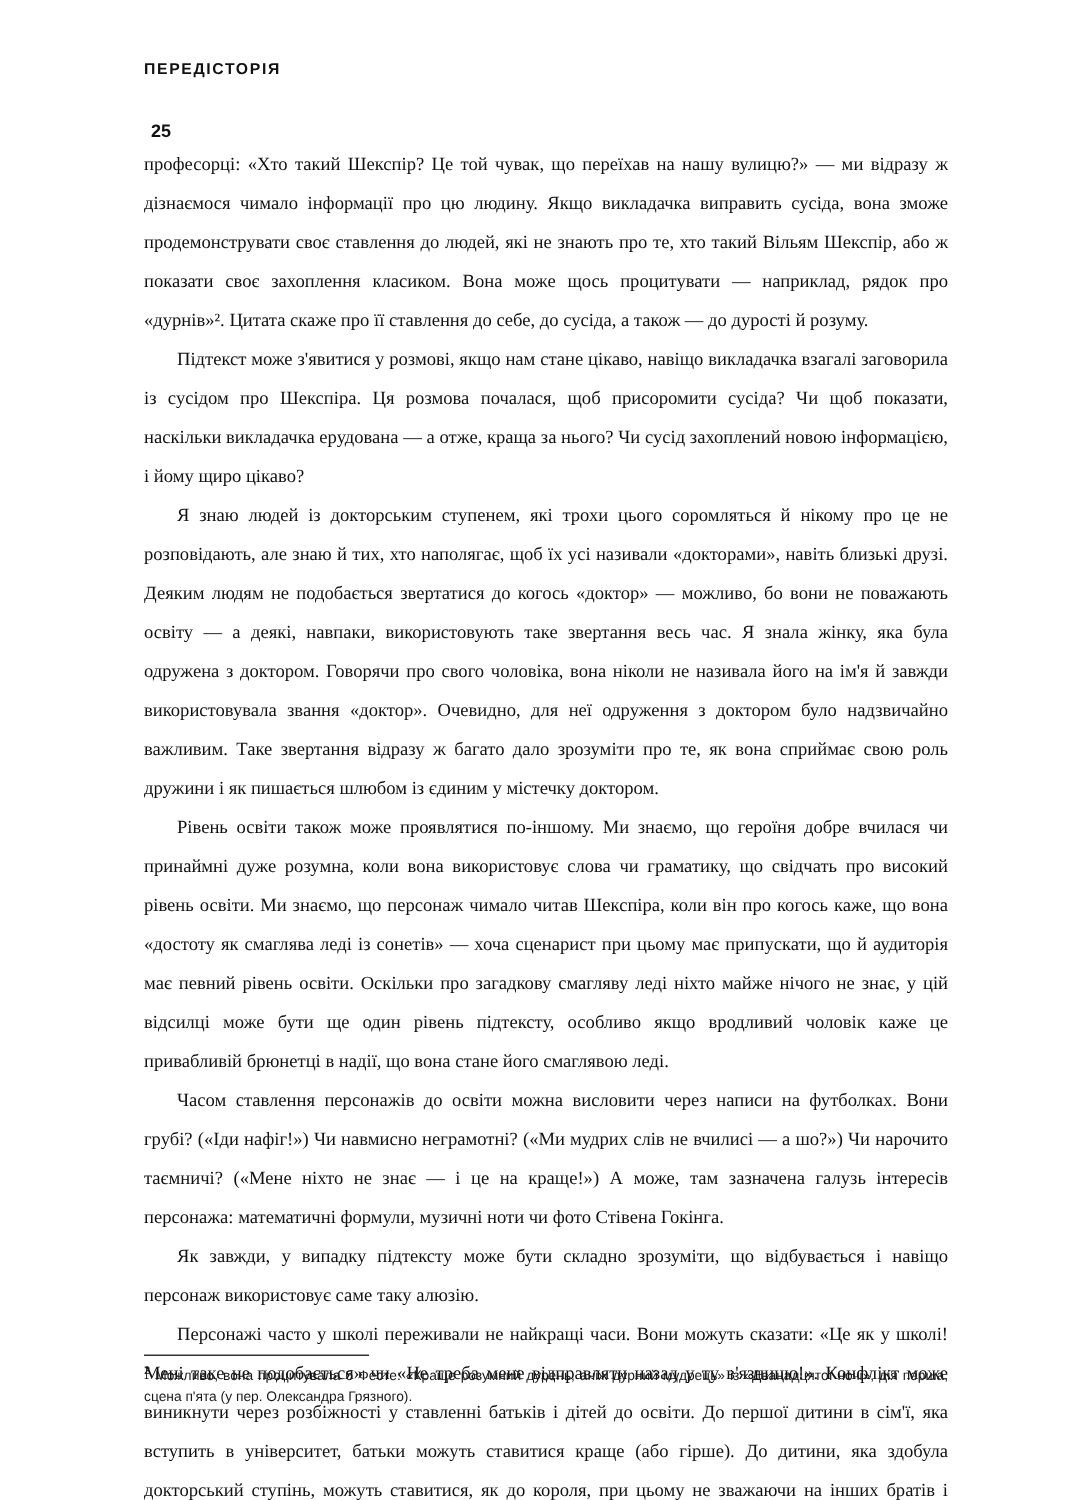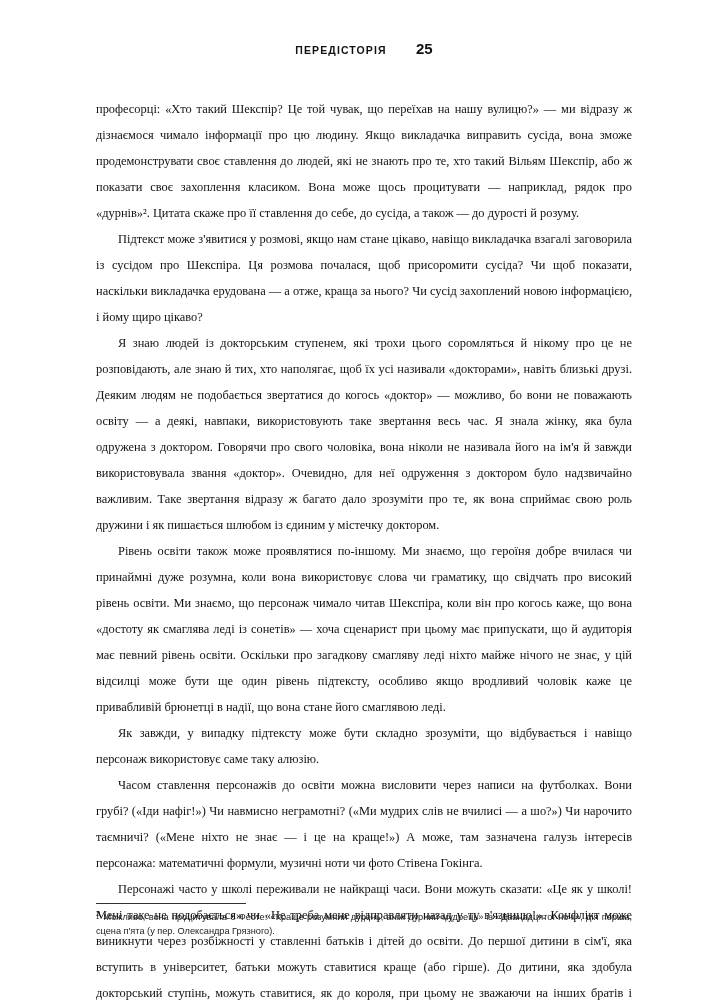--- a/index.html
+++ b/index.html
@@ -22,31 +22,32 @@
   }
   .header {
     position: absolute;
     top: 40px;
     left: 96px;
     right: 96px;
     display: flex;
     align-items: baseline;
     justify-content: center;
     gap: 28px;
+    flex-direction: column;
   }
   .header-title {
     font-family: "Liberation Sans", sans-serif;
     font-size: 10.5px;
     font-weight: bold;
     letter-spacing: 1.1px;
     color: #111111;
   }
   .header-page {
     font-family: "Liberation Sans", sans-serif;
-    font-size: 15px;
+    font-size: 12px;
     font-weight: bold;
     color: #111111;
     min-width: 18px;
     text-align: right;
   }
   .content {
     position: absolute;
     top: 96px;
     left: 96px;
     width: 536px;
@@ -98,22 +99,22 @@
   <div class="header">
     <span class="header-title">ПЕРЕДІСТОРІЯ</span>
     <span class="header-page">25</span>
   </div>
 
   <div class="content">
     <p class="para first"><span>професорці: «Хто такий Шекспір? Це той чувак, що переїхав на нашу вулицю?» — ми відразу ж дізнаємося чимало інформації про цю людину. Якщо викладачка виправить сусіда, вона зможе продемонструвати своє ставлення до людей, які не знають про те, хто такий Вільям Шекспір, або ж показати своє захоплення класиком. Вона може щось процитувати — наприклад, рядок про «дурнів»². Цитата скаже про її ставлення до себе, до сусіда, а також — до дурості й розуму.</span></p>
     <p class="para"><span>Підтекст може з'явитися у розмові, якщо нам стане цікаво, навіщо викладачка взагалі заговорила із сусідом про Шекспіра. Ця розмова почалася, щоб присоромити сусіда? Чи щоб показати, наскільки викладачка ерудована — а отже, краща за нього? Чи сусід захоплений новою інформацією, і йому щиро цікаво?</span></p>
     <p class="para"><span>Я знаю людей із докторським ступенем, які трохи цього соромляться й нікому про це не розповідають, але знаю й тих, хто наполягає, щоб їх усі називали «докторами», навіть близькі друзі. Деяким людям не подобається звертатися до когось «доктор» — можливо, бо вони не поважають освіту — а деякі, навпаки, використовують таке звертання весь час. Я знала жінку, яка була одружена з доктором. Говорячи про свого чоловіка, вона ніколи не називала його на ім'я й завжди використовувала звання «доктор». Очевидно, для неї одруження з доктором було надзвичайно важливим. Таке звертання відразу ж багато дало зрозуміти про те, як вона сприймає свою роль дружини і як пишається шлюбом із єдиним у містечку доктором.</span></p>
     <p class="para"><span>Рівень освіти також може проявлятися по-іншому. Ми знаємо, що героїня добре вчилася чи принаймні дуже розумна, коли вона використовує слова чи граматику, що свідчать про високий рівень освіти. Ми знаємо, що персонаж чимало читав Шекспіра, коли він про когось каже, що вона «достоту як смаглява леді із сонетів» — хоча сценарист при цьому має припускати, що й аудиторія має певний рівень освіти. Оскільки про загадкову смагляву леді ніхто майже нічого не знає, у цій відсилці може бути ще один рівень підтексту, особливо якщо вродливий чоловік каже це привабливій брюнетці в надії, що вона стане його смаглявою леді.</span></p>
+    <p class="para"><span>Часом ставлення персонажів до освіти можна висловити через написи на футболках. Вони грубі? («Іди нафіг!») Чи навмисно неграмотні? («Ми мудрих слів не вчилисі — а шо?») Чи нарочито таємничі? («Мене ніхто не знає — і це на краще!») А може, там зазначена галузь інтересів персонажа: математичні формули, музичні ноти чи фото Стівена Гокінга.</span></p>
     <p class="para"><span>Як завжди, у випадку підтексту може бути складно зрозуміти, що відбувається і навіщо персонаж використовує саме таку алюзію.</span></p>
-    <p class="para"><span>Часом ставлення персонажів до освіти можна висловити через написи на футболках. Вони грубі? («Іди нафіг!») Чи навмисно неграмотні? («Ми мудрих слів не вчилисі — а шо?») Чи нарочито таємничі? («Мене ніхто не знає — і це на краще!») А може, там зазначена галузь інтересів персонажа: математичні формули, музичні ноти чи фото Стівена Гокінга.</span></p>
     <p class="para"><span>Персонажі часто у школі переживали не найкращі часи. Вони можуть сказати: «Це як у школі! Мені таке не подобається» чи «Не треба мене відправляти назад у ту в'язницю!». Конфлікт може виникнути через розбіжності у ставленні батьків і дітей до освіти. До першої дитини в сім'ї, яка вступить в університет, батьки можуть ставитися краще (або гірше). До дитини, яка здобула докторський ступінь, можуть ставитися, як до короля, при цьому не зважаючи на інших братів і сестер та на родичів робочого класу.</span></p>
   </div>
 
   <div class="footnote-wrap">
     <div class="footnote-rule"></div>
     <p class="footnote"><sup>2</sup><span> Можливо, вона процитувала б Фесте: «Краще розумний дурень, аніж дурний мудрець» із «Дванадцятої ночі», дія перша, сцена п'ята (у пер. Олександра Грязного).</span></p>
   </div>
 
 </div>
 

